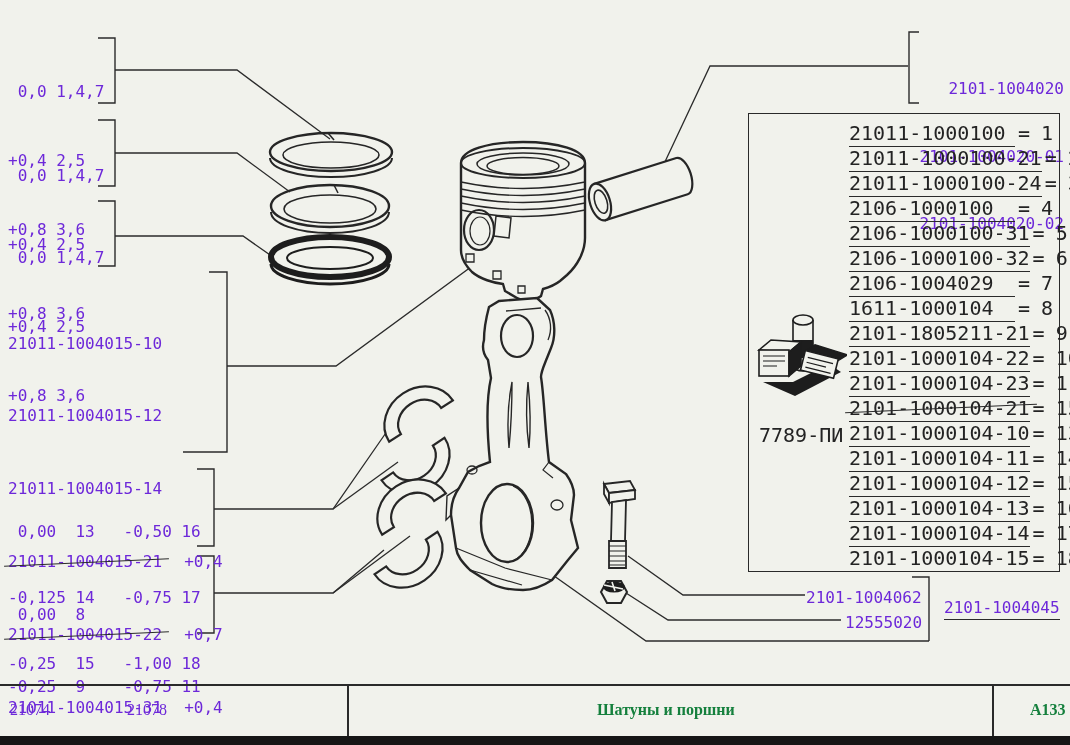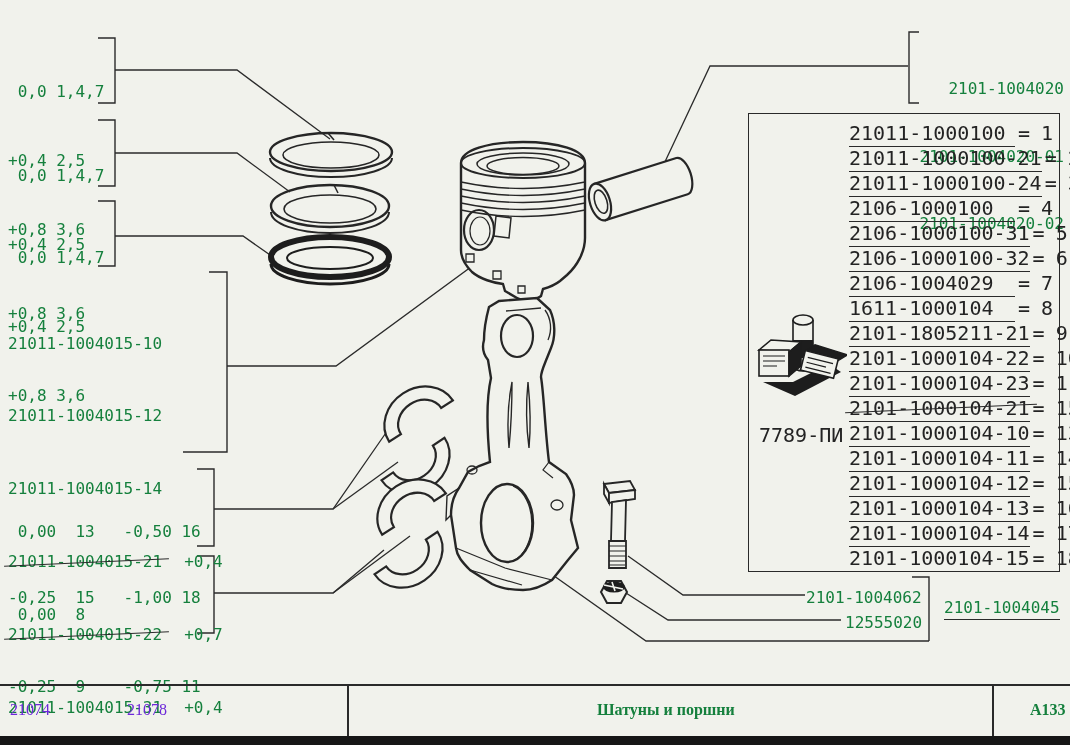--- a/index.html
+++ b/index.html
@@ -2,21 +2,21 @@
 <html><head>
 <meta charset="utf-8">
 <style>
   html,body{margin:0;padding:0;}
   body{
     width:1070px;height:745px;position:relative;overflow:hidden;
     background:#f1f2ec;color:#232323;
     font-family:"DejaVu Sans Mono",monospace;
   }
   svg{position:absolute;left:0;top:0;}
-  .t{position:absolute;white-space:pre;font-size:16px;line-height:23px;color:#15803d;}
+  .t{position:absolute;white-space:pre;font-size:16px;line-height:23px;color:#6d28d9;}
   .spec{line-height:23px;}
   .plist{line-height:24.3px;}
   .btab1{line-height:22px;}
   .btab2{line-height:24px;}
   .pinlabels{line-height:22.5px;text-align:right;}
   .prow .suffix{margin-left:22px;}
   .num{display:inline-block;}
   .u{border-bottom:1.3px solid #2a2a2a;}
   .strike{position:relative;}
   .strike::after{
@@ -171,20 +171,21 @@
   <div class="prow"><span class="num">21011-1004015-12</span></div>
   <div class="prow"><span class="num">21011-1004015-14</span></div>
   <div class="prow"><span class="num strike">21011-1004015-21</span><span class="suffix">+0,4</span></div>
   <div class="prow"><span class="num strike">21011-1004015-22</span><span class="suffix">+0,7</span></div>
   <div class="prow"><span class="num">21011-1004015-31</span><span class="suffix">+0,4</span></div>
   
 </div>
 
 <div class="t btab1" style="left:8px;top:477px">
   <div> 0,00  13   -0,50 16</div>
+  <div>-0,125 14   -0,75 17</div>
   <div>-0,25  15   -1,00 18</div>
 </div>
 <div class="t btab2" style="left:8px;top:555px">
   <div> 0,00  8</div>
   <div>-0,25  9    -0,75 11</div>
   
 </div>
 
 <div class="t pinlabels" style="right:6px;top:33px">
   <div>2101-1004020</div>

